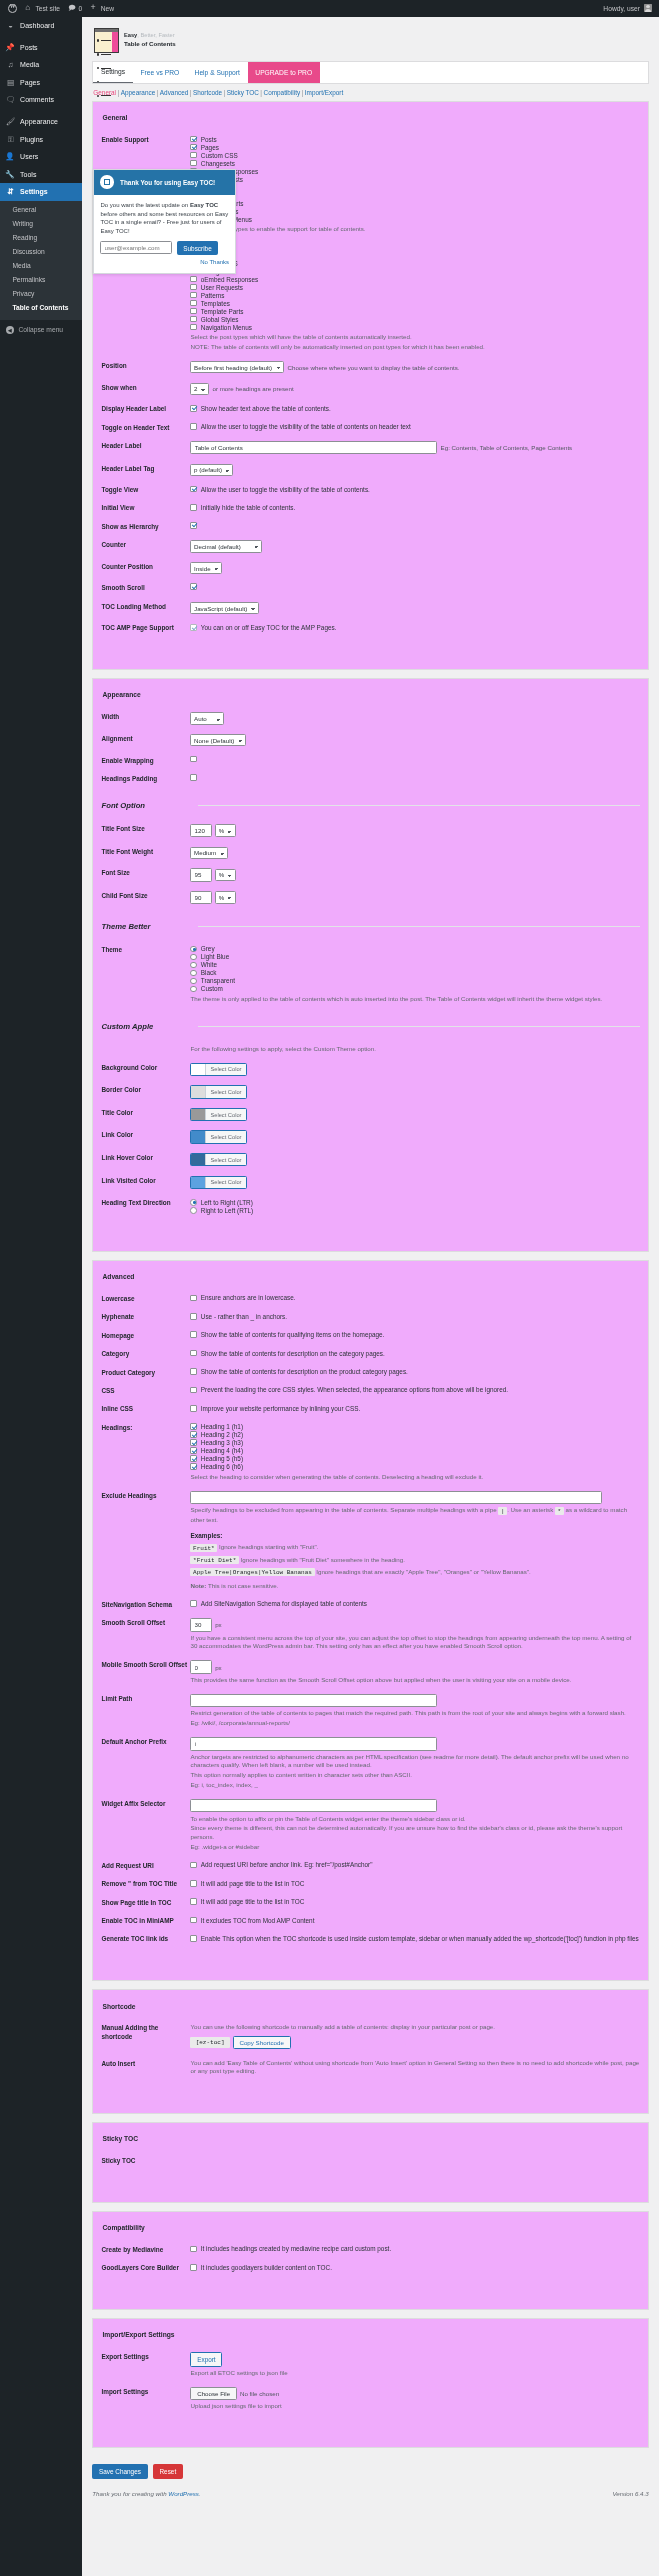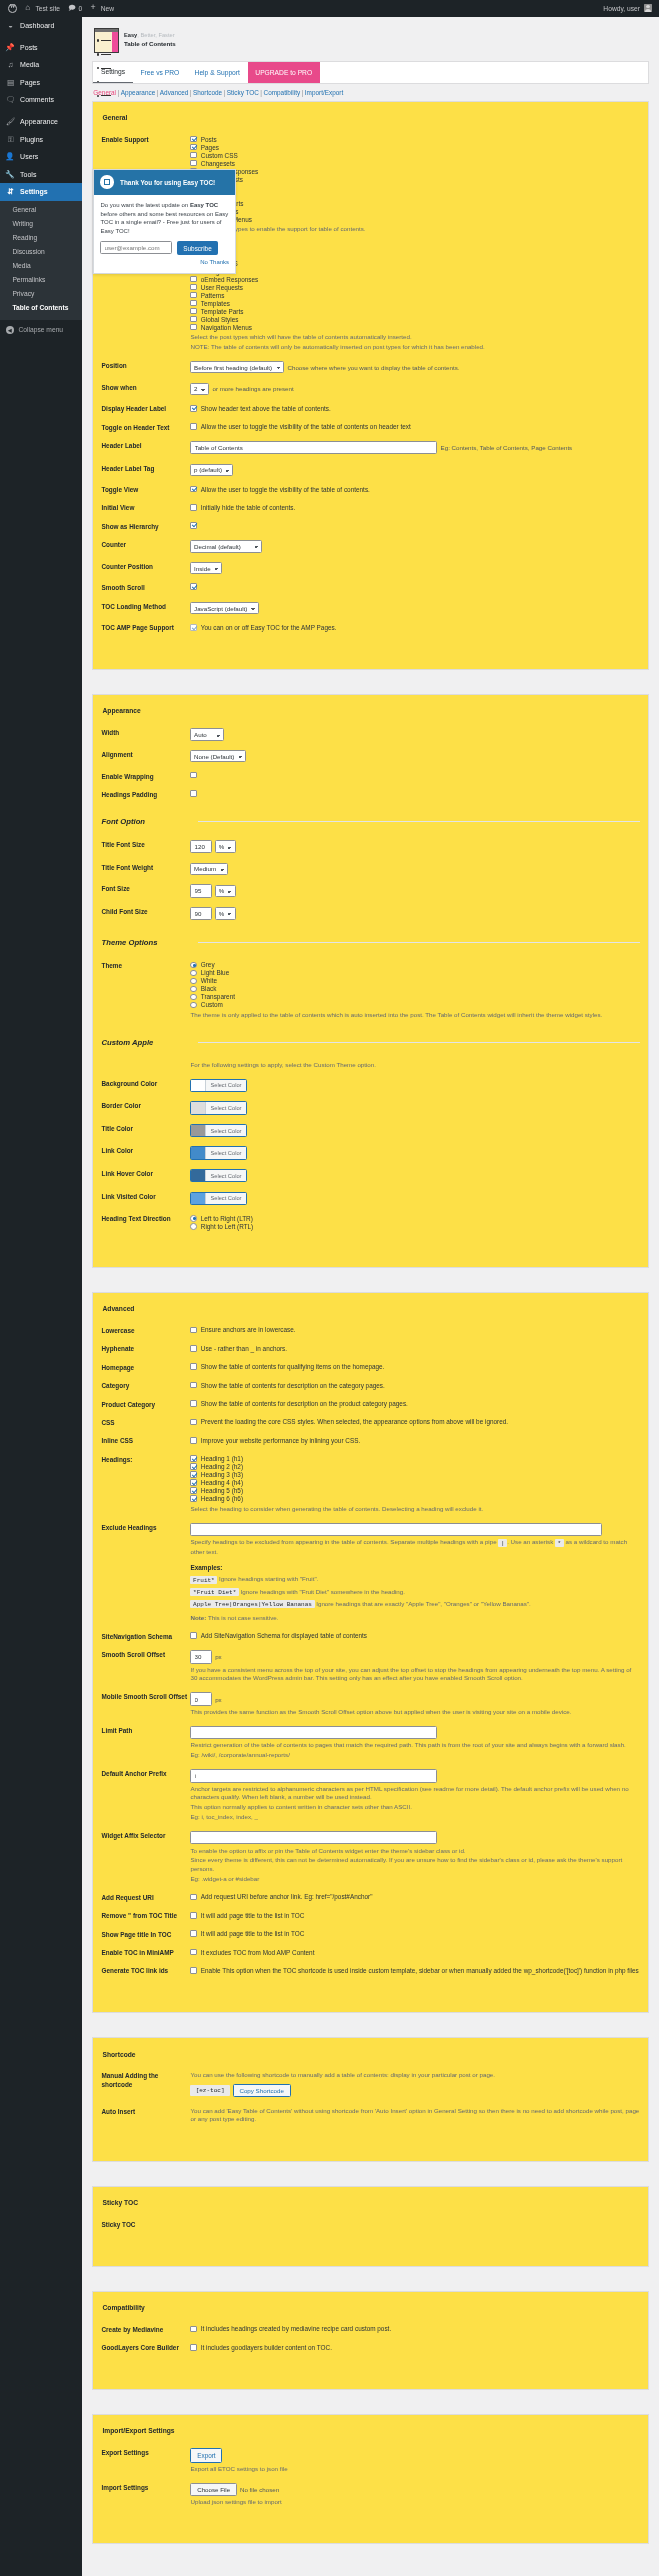--- a/index.html
+++ b/index.html
@@ -76,21 +76,21 @@
   .navtab-wrap { background:#fff; border:0.5px solid #dcdcde; display:flex; height:23px; align-items:stretch; }
   .navtab { display:flex; align-items:center; padding:0 7.7px; font-size:6.7px; color:#2271b1; text-decoration:none; position:relative; }
   .navtab.active { color:#1d2327; border-bottom:1.5px solid #646970; }
   .navtab.pro { background:#e84a8a; color:#fff; font-weight:500; }
   .subtabs { padding:4.6px 1px 5.2px; font-size:6.4px; color:#50575e; }
   .subtabs a { color:#2271b1; text-decoration:none; }
   .subtabs a.active { color:#e8467c; }
   .subtabs .sep { color:#8c8f94; margin:0 1.5px; }
 
   
-  .panel { background:#fde047; border:0.5px solid #dcdcde; margin-bottom:24px; padding:9.3px 8.2px 11.3px 8.2px; }
+  .panel { background:#f0abfc; border:0.5px solid #dcdcde; margin-bottom:8px; padding:9.3px 8.2px 11.3px 8.2px; }
   .panel-title { font-size:6.7px; font-weight:bold; color:#23282d; padding:3.1px 0 9.3px 1px; }
   .sec-head { display:flex; align-items:center; gap:7.2px; margin:13.4px 0 9.3px; }
   .sec-head .txt { font-size:7.7px; font-weight:bold; font-style:italic; color:#23282d; white-space:nowrap; width:89px; }
   .sec-head .rule { flex:1; height:0.5px; background:#e2e4e7; }
 
   .row { display:flex; align-items:flex-start; padding:4.6px 0; }
   .row .lbl { width:89px; min-width:89px; font-weight:bold; font-size:6.4px; color:#23282d; padding-top:1px; line-height:8.2px; }
   .row .fld { flex:1; min-width:0; }
   .inline { display:flex; align-items:center; gap:3.1px; flex-wrap:wrap; }
   .desc { color:#646970; font-size:6.2px; line-height:8.8px; margin-top:2.1px; }
@@ -565,21 +565,21 @@
       </div>
       <div class="row">
         <div class="lbl">Child Font Size</div>
         <div class="fld inline">
           <input type="text" class="numinput" value="90" style="">
           <select><option>%</option></select>
         </div>
       </div>
 
       <div class="sec-head">
-        <div class="txt">Theme Options</div>
+        <div class="txt">Theme Better</div>
         <div class="rule"></div>
       </div>
 
       <div class="row">
         <div class="lbl">Theme</div>
         <div class="fld">
           <div class="cbline">
               <span class="rd on"></span>
               <span>Grey</span>
             </div>

